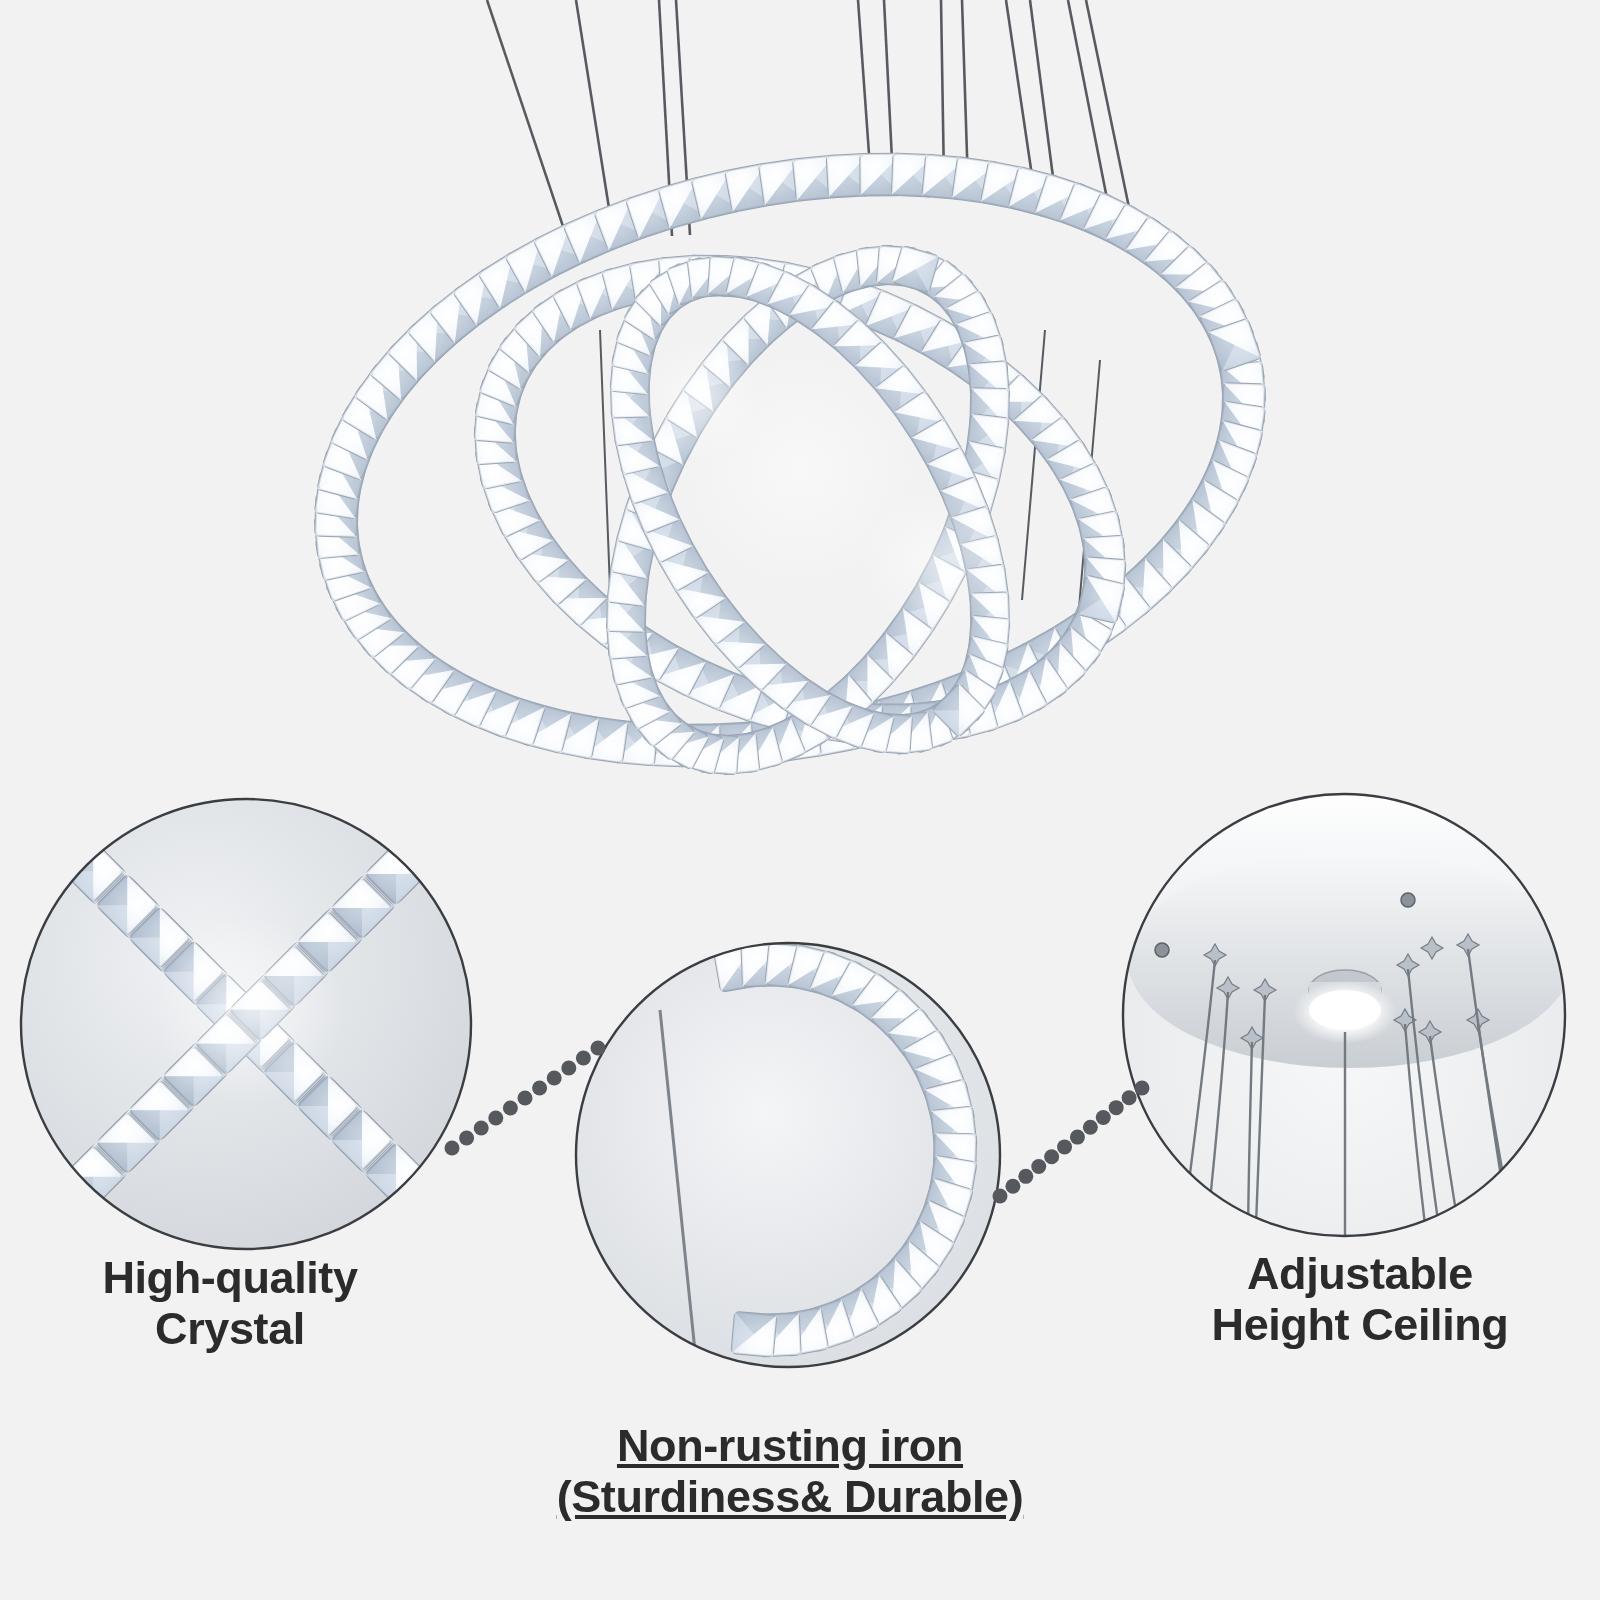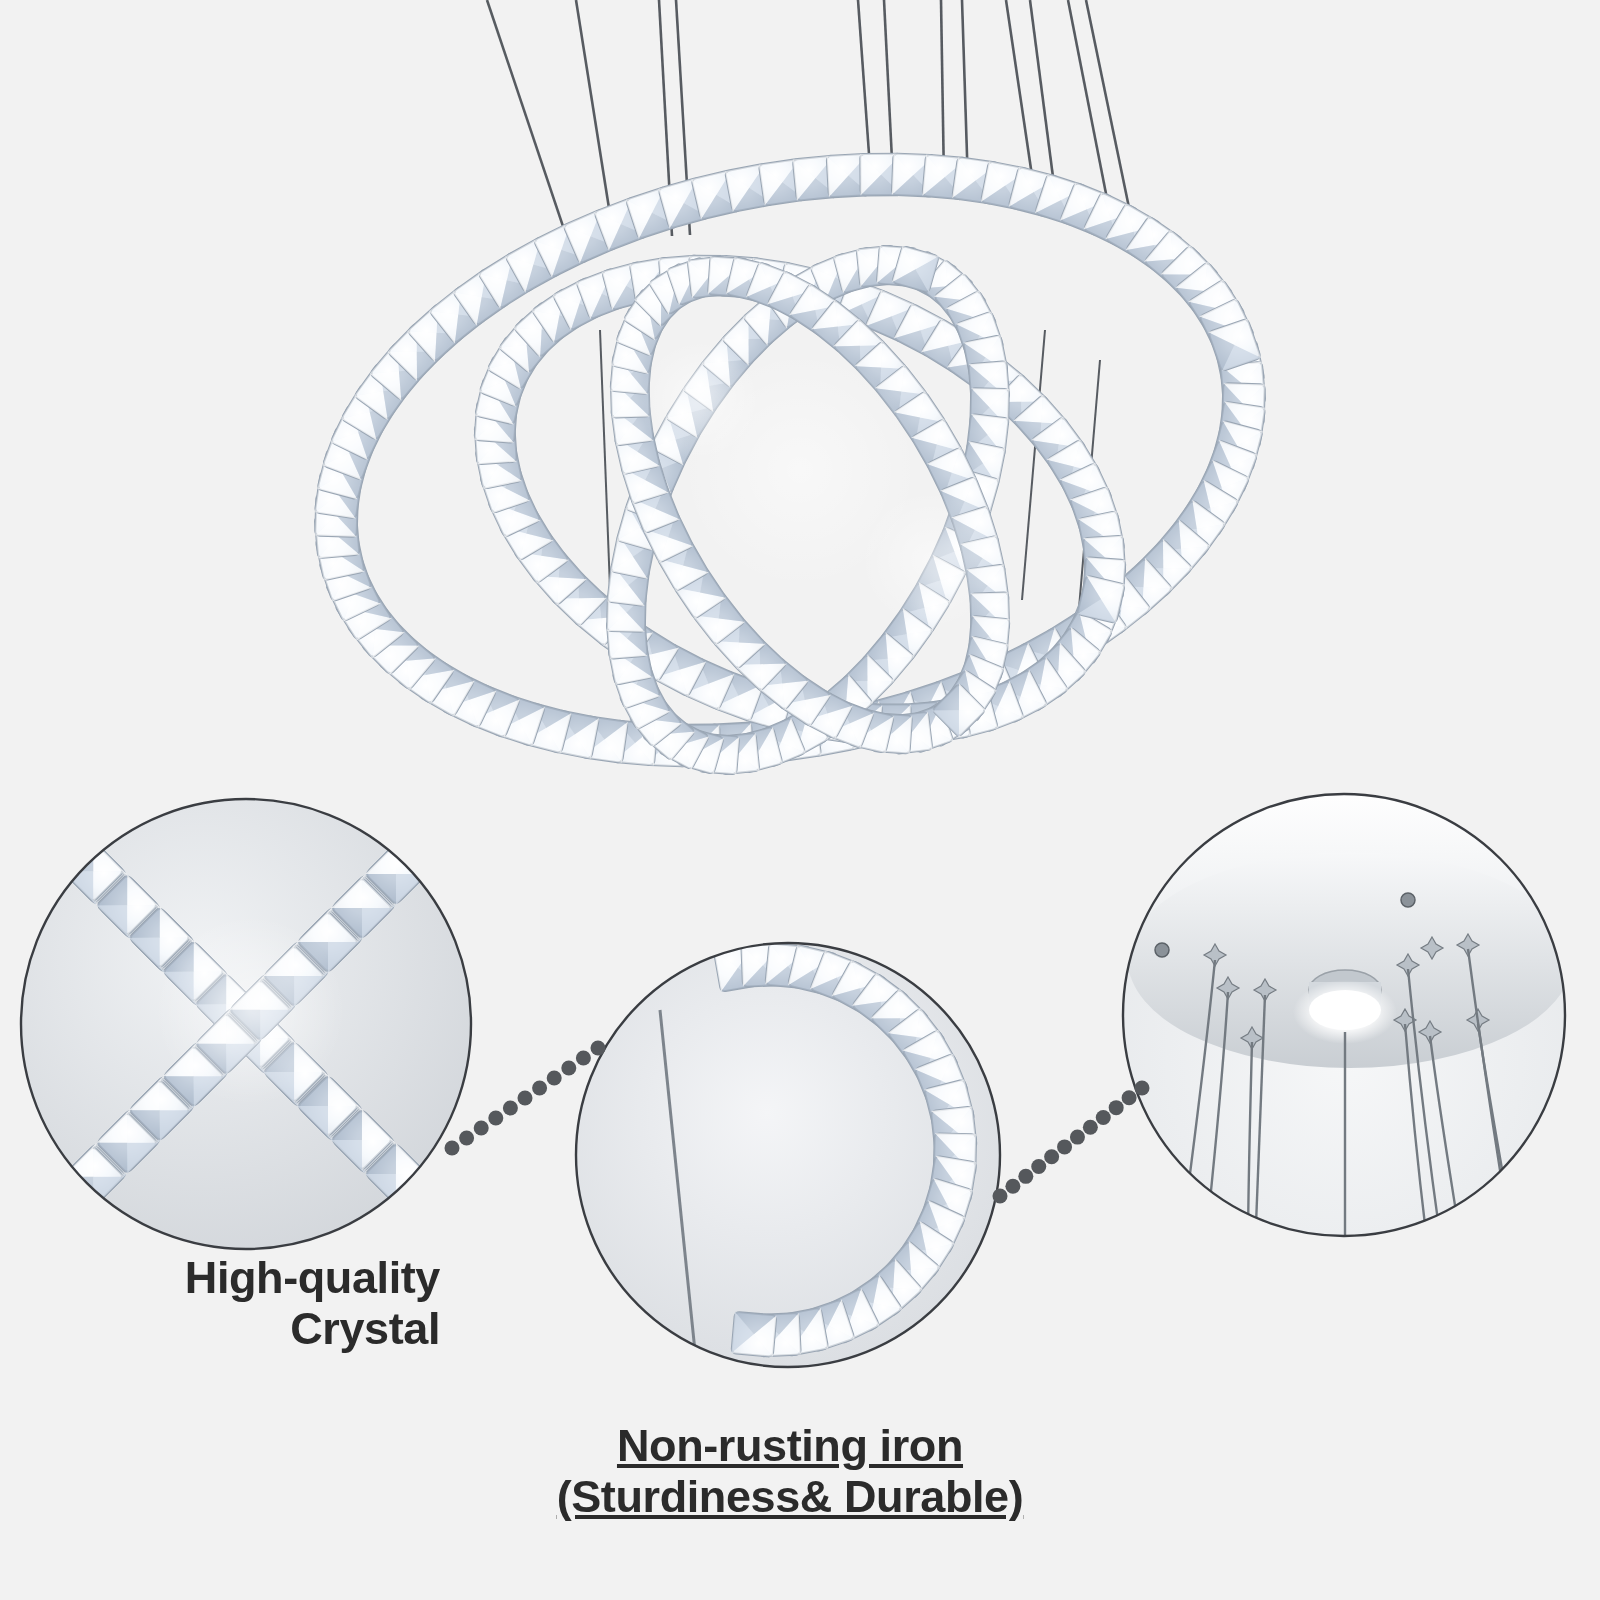--- a/index.html
+++ b/index.html
@@ -15,21 +15,21 @@
 
   .caption{
     position:absolute;
     text-align:center;
     color:#2b2b2b;
     font-weight:600;
     line-height:1.14;
     letter-spacing:-0.4px;
     white-space:pre-line;
   }
-  #caption-crystal{ left:20px;  top:1252px; width:420px; font-size:45px;text-align:right; }
+  #caption-crystal{ left:20px;  top:1252px; width:420px; font-size:45px; }
   #caption-iron{    left:540px; top:1420px; width:500px; font-size:45px;text-decoration:underline; }
   #caption-ceiling{ left:1150px;top:1248px; width:420px; font-size:45px; }
 </style>
 </head>
 <body>
 
 <div class="stage">
 
   <svg class="layer" viewBox="0 0 1600 1600">
     <defs>
@@ -717,14 +717,16 @@
         <circle cx="1142" cy="1088" r="7.5"></circle>
       </g>
   </svg>
 
   <div class="caption" id="caption-crystal">High-quality
 Crystal</div>
 
   <div class="caption" id="caption-iron">Non-rusting iron
 (Sturdiness&amp; Durable)</div>
 
+  <div class="caption" id="caption-ceiling">Adjustable
+Height Ceiling</div>
 
 </div>
 
 </body></html>

